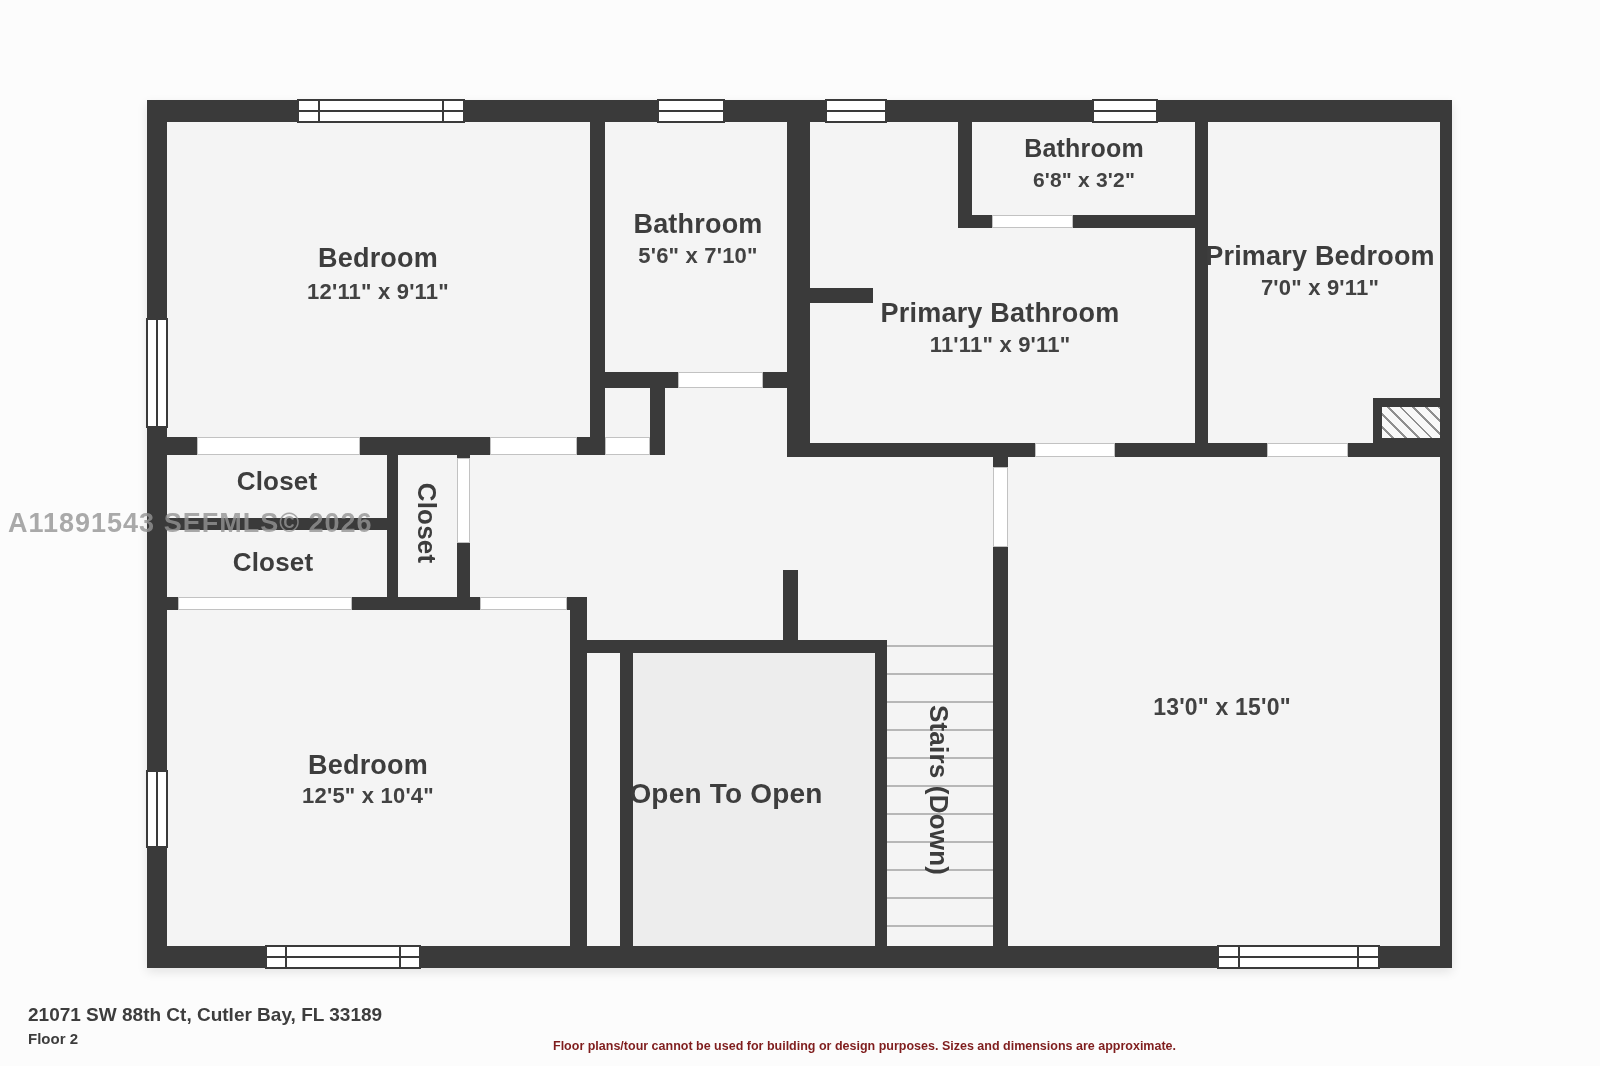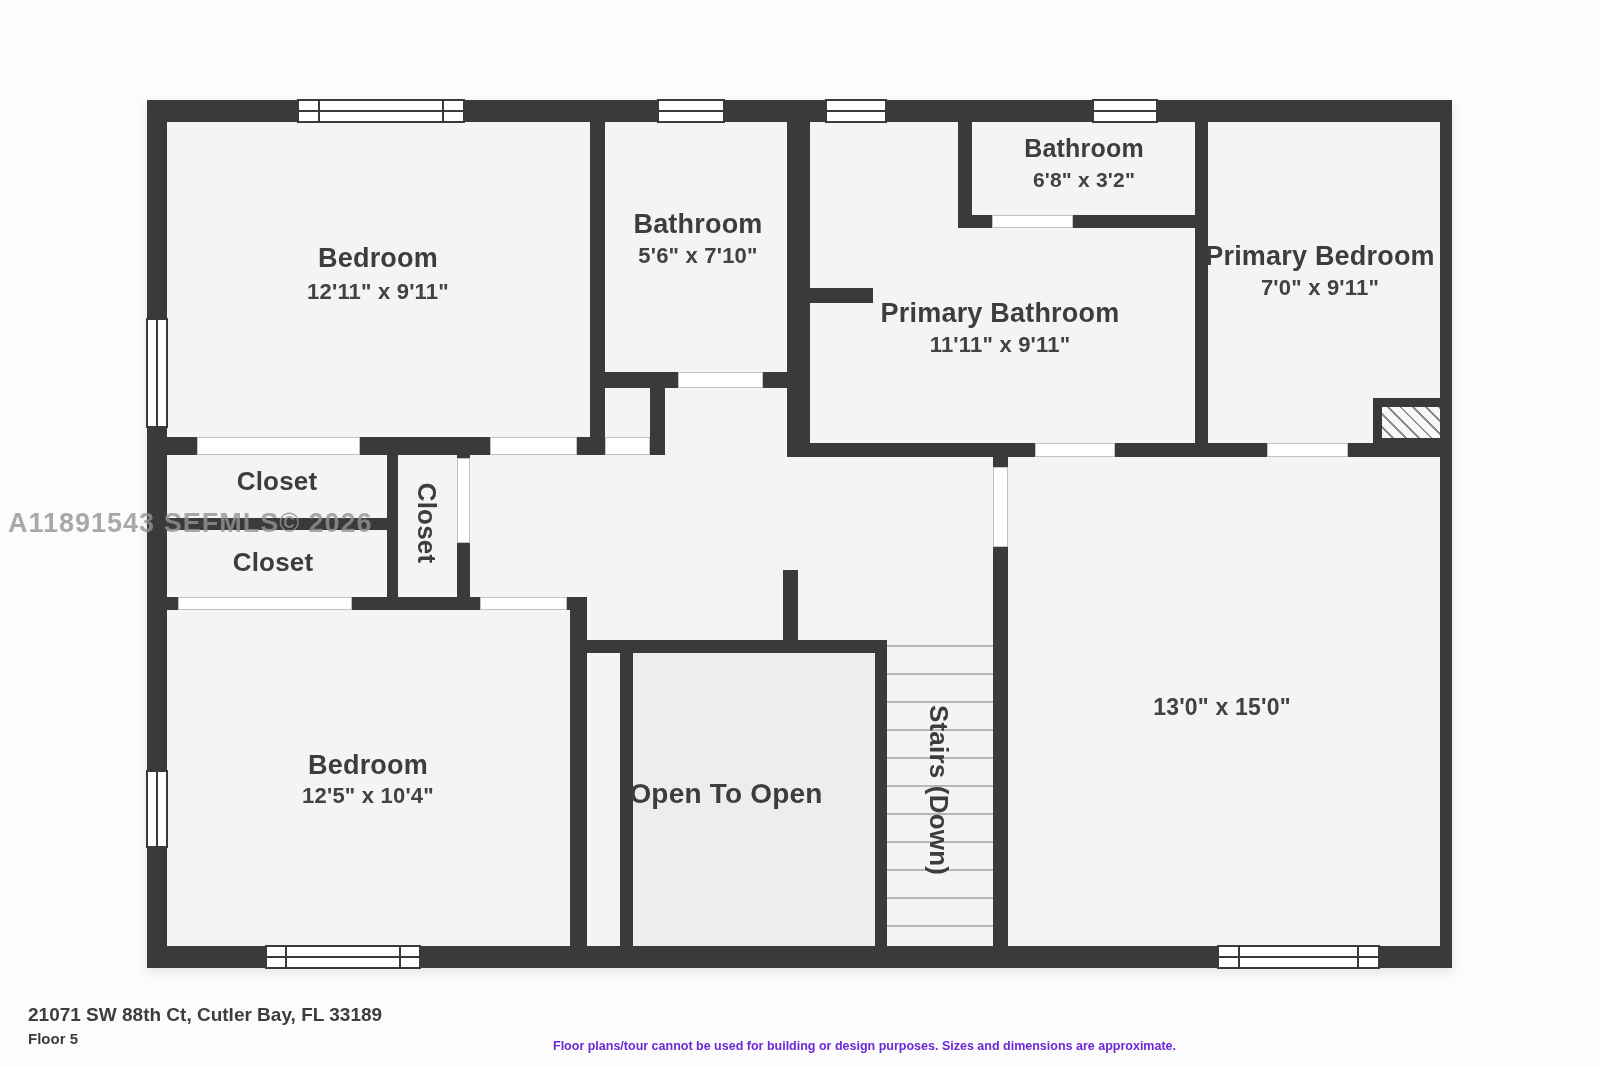--- a/index.html
+++ b/index.html
@@ -37,21 +37,21 @@
   }
   .room-dims{color:#424242;}
   .rot90{transform:translate(-50%,-50%) rotate(90deg);}
   #watermark{
     position:absolute;z-index:9;color:rgba(148,148,148,0.8);
     font-size:27px;font-weight:bold;letter-spacing:1px;white-space:nowrap;text-align:right;
   }
   .shadow-wrap{box-shadow:0 4px 10px rgba(0,0,0,.10);z-index:0;}
   #footer-address{position:absolute;left:28px;top:1004px;font-size:19px;font-weight:bold;color:#3d3d3d;z-index:9;}
   #footer-floor{position:absolute;left:28px;top:1030px;font-size:15px;font-weight:bold;color:#3d3d3d;z-index:9;}
-  #footer-disclaimer{position:absolute;left:553px;top:1039px;font-size:12.5px;font-weight:bold;color:#6d28d9;z-index:9;}
+  #footer-disclaimer{position:absolute;left:553px;top:1039px;font-size:12.5px;font-weight:bold;color:#7f1d1d;z-index:9;}
 </style>
 </head>
 <body>
 
 <div id="plan">
     <div class="abs shadow-wrap" style="left: 147px; top: 100px; width: 1305px; height: 868px;"></div>
     <div class="abs interior" style="left: 167px; top: 122px; width: 1273px; height: 826px;"></div>
     <div class="abs otb" style="left: 633px; top: 653px; width: 242px; height: 293px;"></div>
     <div class="abs stairs" style="left: 887px; top: 645px; width: 106px; height: 303px;"></div>
     <div class="abs wall" style="left: 147px; top: 100px; width: 1305px; height: 22px;"></div>
@@ -125,14 +125,14 @@
     <div class="room-name" style="left: 368px; top: 765px; font-size: 27px;">Bedroom</div>
     <div class="room-dims" style="left: 368px; top: 796px; font-size: 22px;">12'5" x 10'4"</div>
     <div class="room-name" style="left: 726px; top: 794px; font-size: 28px;">Open To Open</div>
     <div class="room-name rot90" style="left: 938px; top: 790px; font-size: 26px;">Stairs (Down)</div>
     <div class="room-dims" style="left: 1222px; top: 707px; font-size: 23px;">13'0" x 15'0"</div>
   </div>
 
 <div id="watermark" style="left:8px;top:508px;">A11891543  SEFMLS© 2026</div>
 
 <div id="footer-address">21071 SW 88th Ct, Cutler Bay, FL 33189</div>
-<div id="footer-floor">Floor 5</div>
+<div id="footer-floor">Floor 2</div>
 <div id="footer-disclaimer">Floor plans/tour cannot be used for building or design purposes. Sizes and dimensions are approximate.</div>
 
 </body></html>

